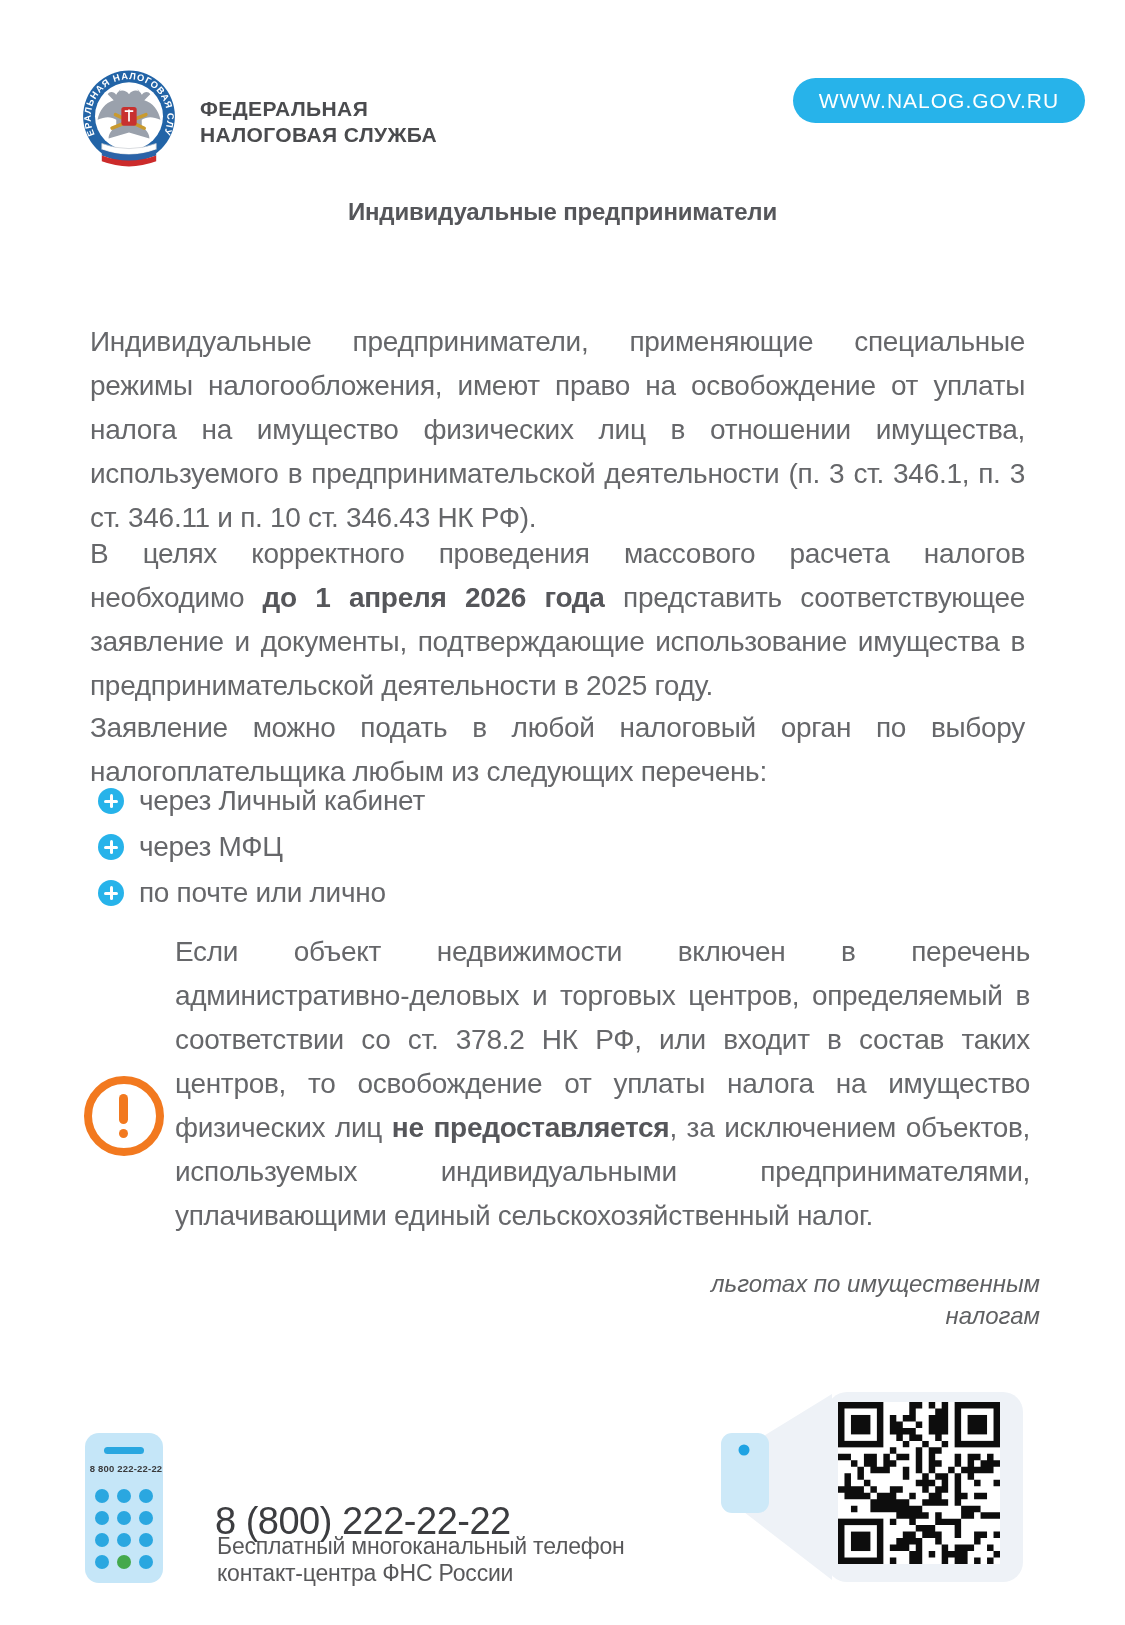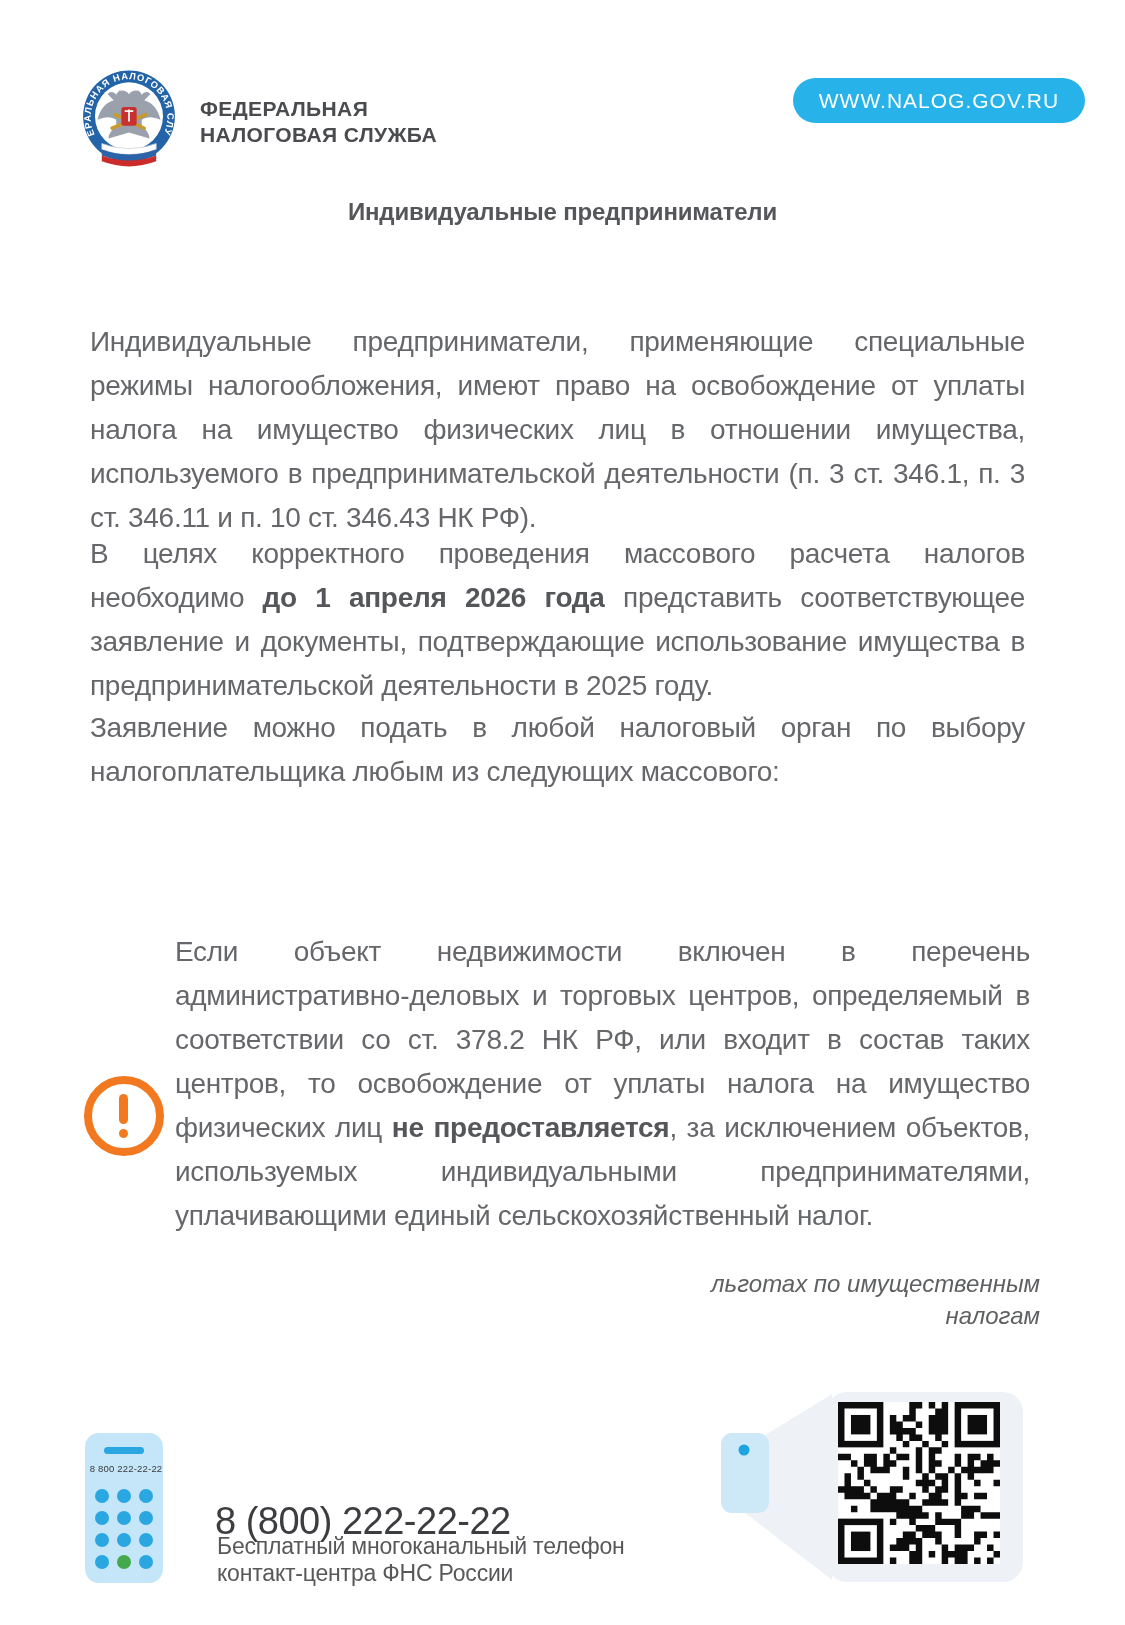--- a/index.html
+++ b/index.html
@@ -62,21 +62,21 @@
   
   .qr-note{position:absolute;right:85px;top:1268px;width:420px;text-align:right;font-style:italic;
     font-size:24px;line-height:32px;color:#5f6062;}
 
   
   .phone-device{position:absolute;left:85px;top:1433px;width:78px;height:150px;border-radius:14px;
     background:var(--light-blue);}
   .phone-speaker{position:absolute;left:19px;top:14px;width:40px;height:7px;border-radius:4px;
     background:var(--keypad-blue);}
   .phone-device-label{position:absolute;left:0;top:30px;width:82px;text-align:center;
-    font-size:9.5px;font-weight:normal;color:#3a3a3c;letter-spacing:.2px;}
+    font-size:9.5px;font-weight:bold;color:#3a3a3c;letter-spacing:.2px;}
   .keypad{position:absolute;left:10px;top:56px;width:58px;display:grid;
     grid-template-columns:repeat(3,14px);grid-gap:8px;}
   .keypad span{width:14px;height:14px;border-radius:50%;background:var(--keypad-blue);}
   .keypad span.green{background:var(--green);}
 
   
   .phone-number{position:absolute;left:215px;top:1484px;font-size:38px;font-weight:normal;
     color:var(--number-dark);letter-spacing:-.5px;margin-top:16px;}
   .phone-caption{position:absolute;left:217px;top:1533px;font-size:23px;line-height:27px;
     color:#58585a;letter-spacing:-.2px;}
@@ -128,22 +128,36 @@
   </div>
 
   <h1 class="title">
     <div>Индивидуальные предприниматели</div>
   </h1>
 
   <p class="bodytext p1">Индивидуальные предприниматели, применяющие специальные режимы налогообложения, имеют право на освобождение от уплаты налога на имущество физических лиц в отношении имущества, используемого в предпринимательской деятельности (п. 3 ст. 346.1, п. 3 ст. 346.11 и п. 10 ст. 346.43 НК РФ).</p>
 
   <p class="bodytext p2"><span>В целях корректного проведения массового расчета налогов необходимо </span><b>до 1 апреля 2026 года</b><span> представить соответствующее заявление и документы, подтверждающие использование имущества в предпринимательской деятельности в 2025 году.</span></p>
 
-  <p class="bodytext p3">Заявление можно подать в любой налоговый орган по выбору налогоплательщика любым из следующих массового:</p>
-
+  <p class="bodytext p3">Заявление можно подать в любой налоговый орган по выбору налогоплательщика любым из следующих перечень:</p>
+
+  <ul class="methods">
+    <li>
+      <span class="bullet-icon"></span>
+      <span>через Личный кабинет</span>
+    </li>
+    <li>
+      <span class="bullet-icon"></span>
+      <span>через МФЦ</span>
+    </li>
+    <li>
+      <span class="bullet-icon"></span>
+      <span>по почте или лично</span>
+    </li>
+  </ul>
 
   <span class="warning-icon"></span>
   <p class="warning-text"><span>Если объект недвижимости включен в перечень административно-деловых и торговых центров, определяемый в соответствии со ст. 378.2 НК РФ, или входит в состав таких центров, то освобождение от уплаты налога на имущество физических лиц </span><b>не предоставляется</b><span>, за исключением объектов, используемых индивидуальными предпринимателями, уплачивающими единый сельскохозяйственный налог.</span></p>
 
   <div class="qr-note">
     <div>льготах по имущественным налогам</div>
   </div>
 
   <div class="phone-device">
     <span class="phone-speaker"></span>

